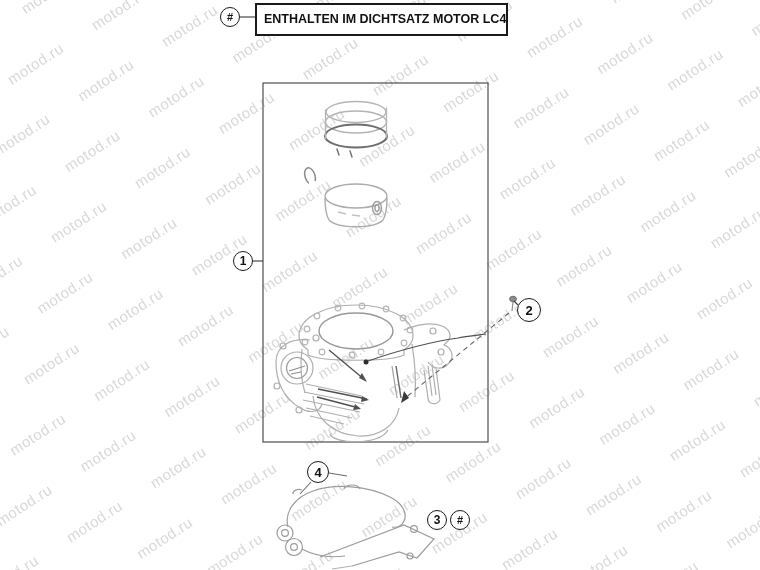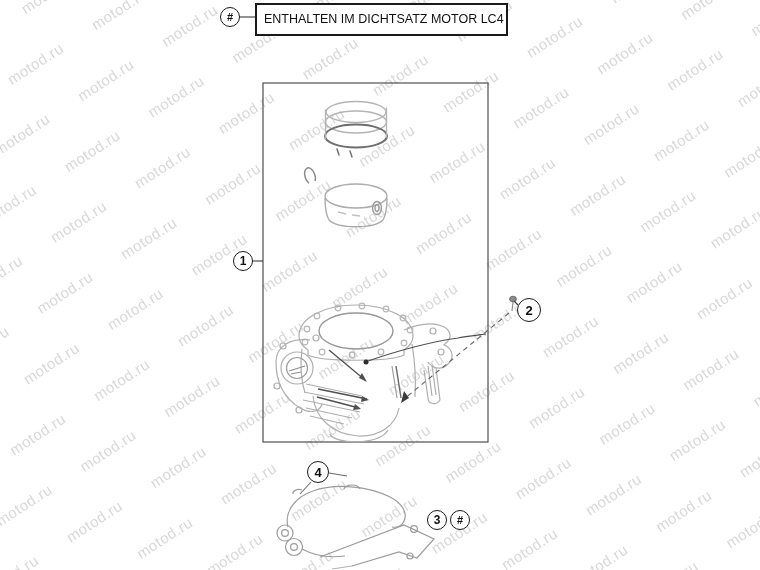--- a/index.html
+++ b/index.html
@@ -14,21 +14,21 @@
   .wm{position:absolute;font-size:15px;letter-spacing:.5px;white-space:nowrap;
     font-family:"Liberation Sans", sans-serif;}
   
   .drawing{position:absolute;left:0;top:0;z-index:1;}
   
   .note-box{
     position:absolute;left:255px;top:3px;width:253px;height:33px;z-index:2;
     background:#fff;border:2px solid #1a1a1a;box-sizing:border-box;
     display:flex;flex-direction:column;justify-content:center;padding-left:7px;
   }
-  .note-line{font-size:12.5px;font-weight:normal;color:#111;line-height:15px;white-space:nowrap;}
+  .note-line{font-size:12.5px;font-weight:bold;color:#111;line-height:15px;white-space:nowrap;}
   
   .callout{
     position:absolute;z-index:2;background:#fff;border:1.6px solid #1a1a1a;border-radius:50%;
     display:flex;align-items:center;justify-content:center;
     font-weight:bold;color:#111;box-sizing:border-box;
   }
 </style>
 </head>
 <body>
 

